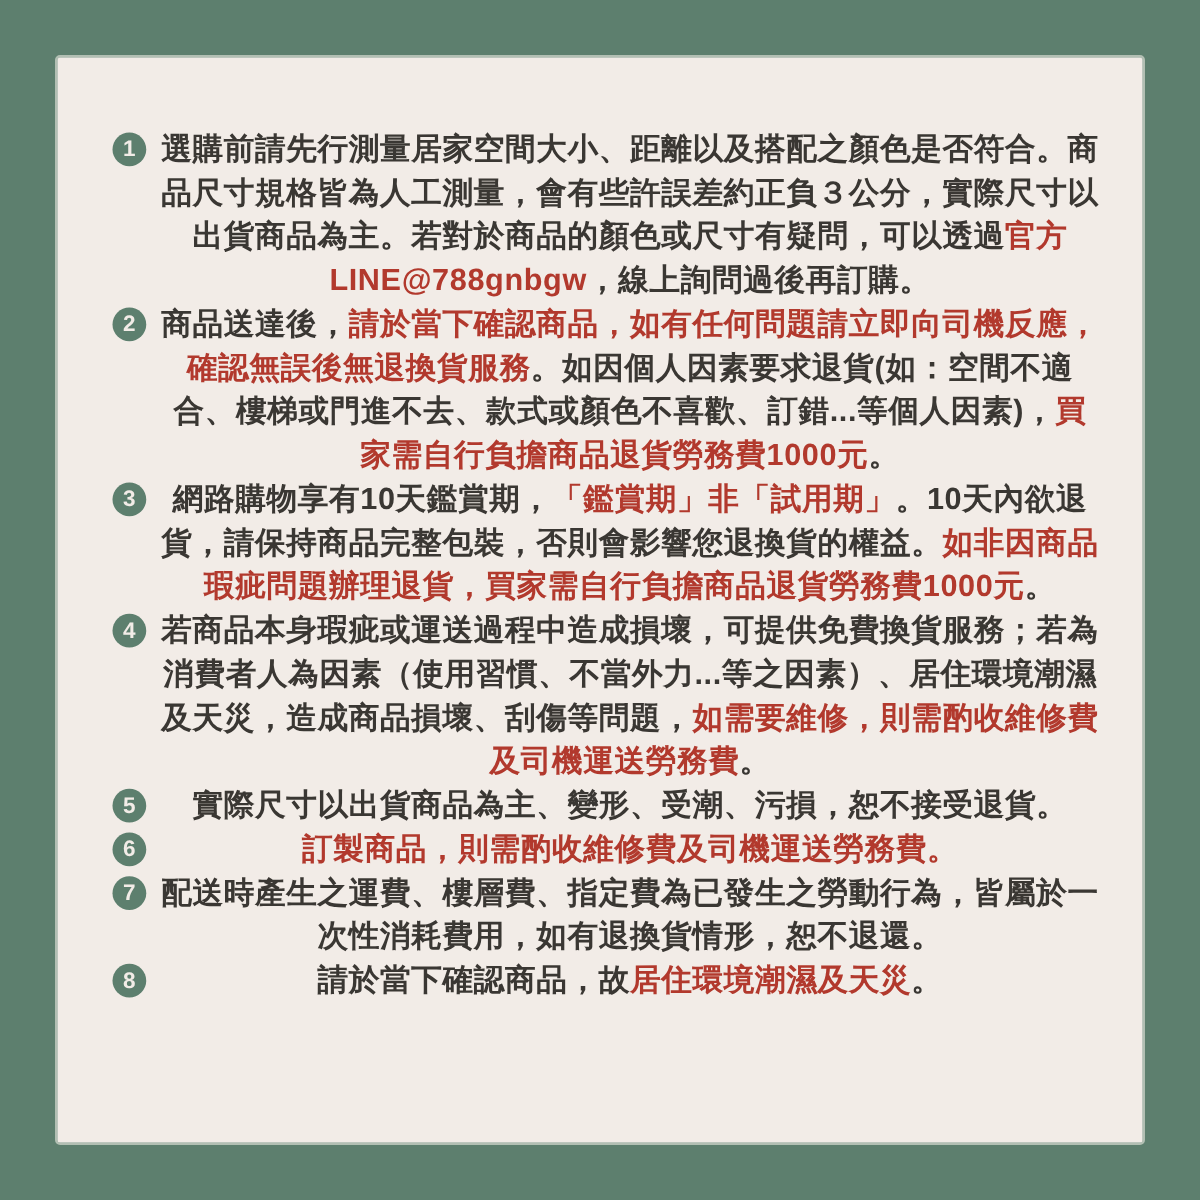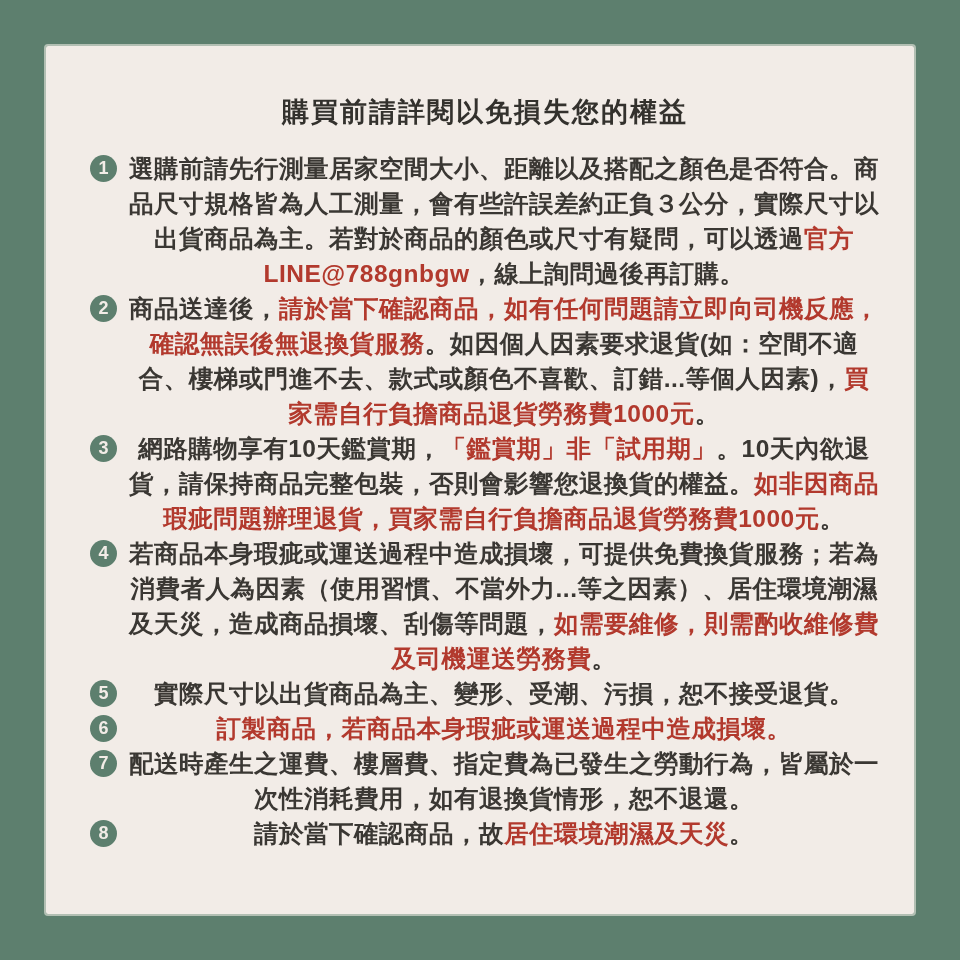--- a/index.html
+++ b/index.html
@@ -78,21 +78,20 @@
     text-align: center;
   }
   .seg-dark { color: #3A3733; }
   .seg-red  { color: #B2392D; }
 </style>
 </head>
 <body>
 
 <div class="panel">
   <div class="content">
-    <h2 class="subtitle">購買前請詳閱以免損失您的權益</h2>
     <div class="items">
         <div class="item">
           <span class="badge">1</span>
           <p class="item-text"><span class="seg-dark">選購前請先行測量居家空間大小、距離以及搭配之顏色是否符合。商品尺寸規格皆為人工測量，會有些許誤差約正負３公分，實際尺寸以出貨商品為主。若對於商品的顏色或尺寸有疑問，可以透過</span><span class="seg-red">官方LINE@788gnbgw</span><span class="seg-dark">，線上詢問過後再訂購。</span></p>
         </div>
         <div class="item">
           <span class="badge">2</span>
           <p class="item-text"><span class="seg-dark">商品送達後，</span><span class="seg-red">請於當下確認商品，如有任何問題請立即向司機反應，確認無誤後無退換貨服務</span><span class="seg-dark">。如因個人因素要求退貨(如：空間不適合、樓梯或門進不去、款式或顏色不喜歡、訂錯...等個人因素)，</span><span class="seg-red">買家需自行負擔商品退貨勞務費1000元</span><span class="seg-dark">。</span></p>
         </div>
         <div class="item">
@@ -102,21 +101,21 @@
         <div class="item">
           <span class="badge">4</span>
           <p class="item-text"><span class="seg-dark">若商品本身瑕疵或運送過程中造成損壞，可提供免費換貨服務；若為消費者人為因素（使用習慣、不當外力...等之因素）、居住環境潮濕及天災，造成商品損壞、刮傷等問題，</span><span class="seg-red">如需要維修，則需酌收維修費及司機運送勞務費</span><span class="seg-dark">。</span></p>
         </div>
         <div class="item">
           <span class="badge">5</span>
           <p class="item-text"><span class="seg-dark">實際尺寸以出貨商品為主、變形、受潮、污損，恕不接受退貨。</span></p>
         </div>
         <div class="item">
           <span class="badge">6</span>
-          <p class="item-text"><span class="seg-red">訂製商品，若商品本身瑕疵或運送過程中造成損壞。</span></p>
+          <p class="item-text"><span class="seg-red">訂製商品，則需酌收維修費及司機運送勞務費。</span></p>
         </div>
         <div class="item">
           <span class="badge">7</span>
           <p class="item-text"><span class="seg-dark">配送時產生之運費、樓層費、指定費為已發生之勞動行為，皆屬於一次性消耗費用，如有退換貨情形，恕不退還。</span></p>
         </div>
         <div class="item">
           <span class="badge">8</span>
           <p class="item-text"><span class="seg-dark">請於當下確認商品，故</span><span class="seg-red">居住環境潮濕及天災</span><span class="seg-dark">。</span></p>
         </div>
       </div>

